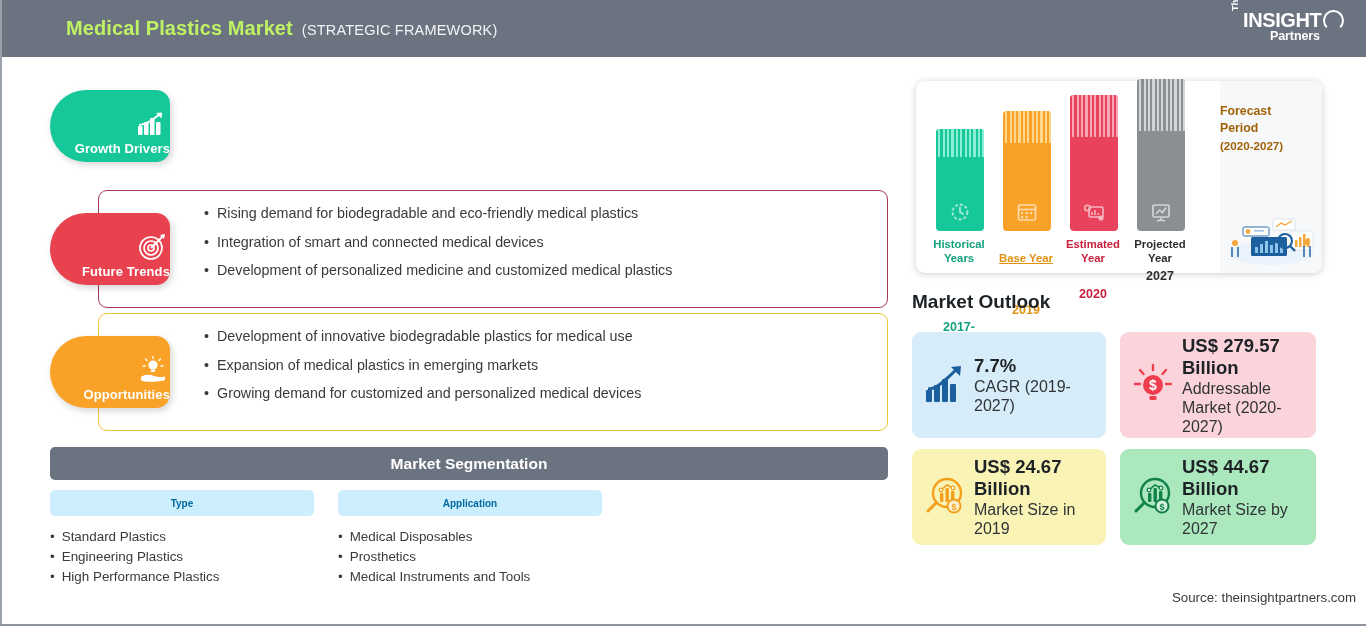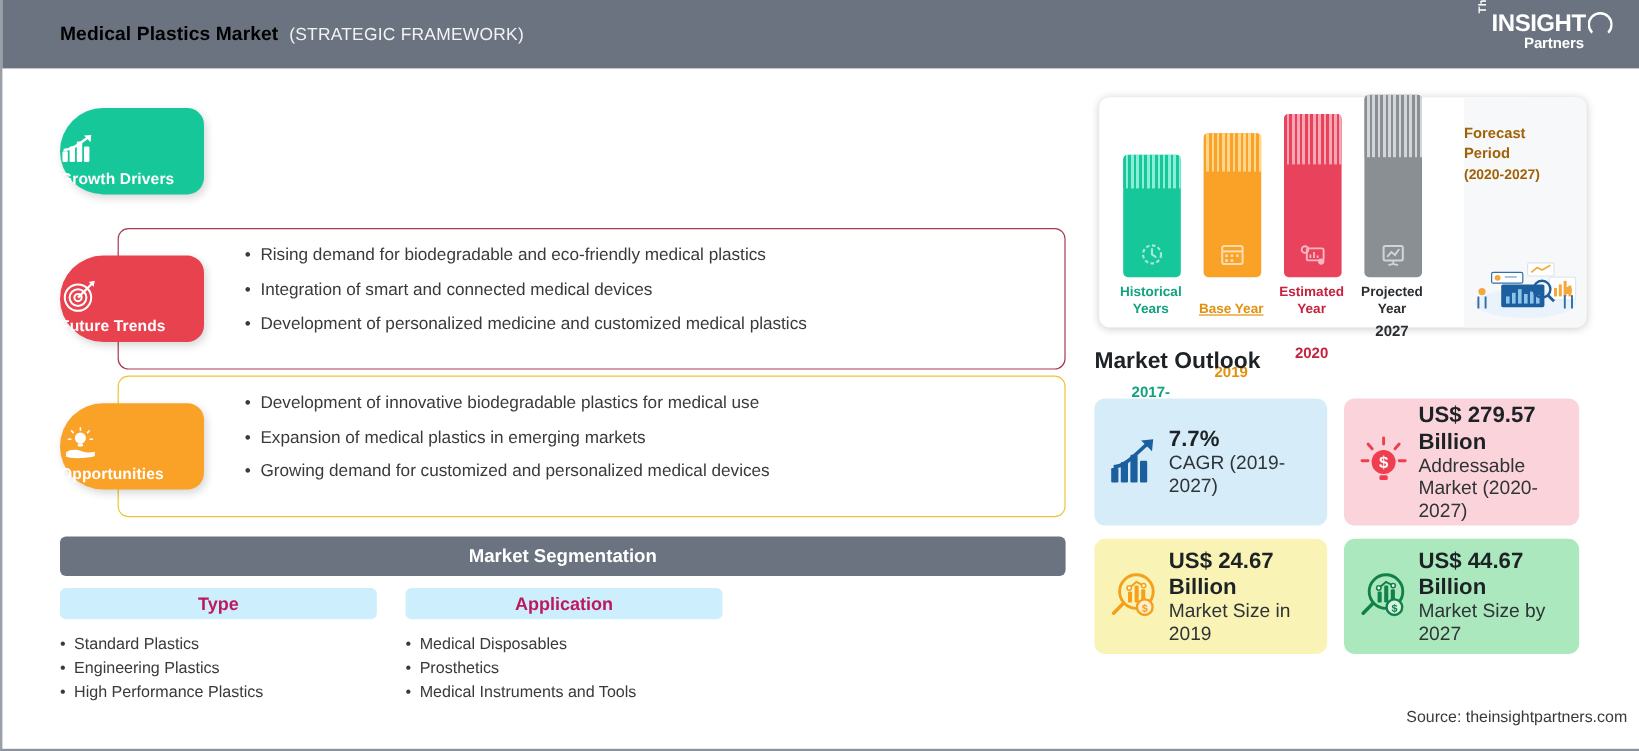--- a/index.html
+++ b/index.html
@@ -22,22 +22,23 @@
     position: absolute; left: 0; top: 0;
     width: 1366px; height: 57px;
     background: #6b7280;
     display: flex; align-items: center;
   }
   #header-title-wrap {
     display: flex; align-items: baseline; gap: 9px;
     margin-left: 48px;
   }
   #header-title {
-    color: #000000; font-size: 16px; font-weight: bold;
+    color: #bef264; font-size: 20px; font-weight: bold;
     letter-spacing: .1px;
+    margin-left: 16px;
   }
   #header-subtitle {
     color: #f2f3f4; font-size: 14.5px; font-weight: normal;
     letter-spacing: .2px;
   }
   #logo {
     position: absolute; right: 22px; top: 9px;
     width: 116px; height: 40px;
   }
   .logo-the {
@@ -73,21 +74,21 @@
     width: 790px; height: 118px;
     border: 1.4px solid #14746f;
     border-radius: 9px;
     background: #ffffff;
   }
   .strat-badge {
     position: absolute; left: 48px; top: 23px;
     width: 120px; height: 72px;
     border-radius: 36px 14px 14px 36px;
     display: flex; flex-direction: column;
-    align-items: flex-start; justify-content: flex-end;
+    align-items: flex-end; justify-content: flex-end;
     padding-bottom: 7px;
     z-index: 5;
     box-shadow: 2px 3px 7px rgba(0,0,0,.16);
   }
   .strat-badge-label {
     color: #ffffff; font-size: 13px; font-weight: bold;
     letter-spacing: .1px; line-height: 1;
   }
   .strat-badge-icon { width: 34px; height: 30px; margin-bottom: 3px; }
   .bullets {
@@ -111,21 +112,21 @@
     color: #ffffff; font-size: 15.5px; font-weight: bold;
   }
   .seg-col { position: absolute; top: 433px; width: 264px; }
   #seg-col-0 { left: 48px; }
   #seg-col-1 { left: 336px; }
   .seg-col-head {
     width: 100%; height: 26px;
     background: #cdeefc; border-radius: 5px;
     display: flex; align-items: center; justify-content: center;
   }
-  .seg-col-title { font-size: 15px; font-weight: bold; color: #be185d; }
+  .seg-col-title { font-size: 10px; font-weight: bold; color: #0369a1; }
   .seg-items { margin-top: 11px; }
   .seg-item {
     font-size: 13.4px; color: #3a3a3c; line-height: 20px;
     white-space: nowrap;
   }
   .seg-item::before { content: "\2022"; margin-right: 7px; }
 
   
   #right-col { position: absolute; left: 900px; top: 57px; width: 466px; height: 569px; }
 

